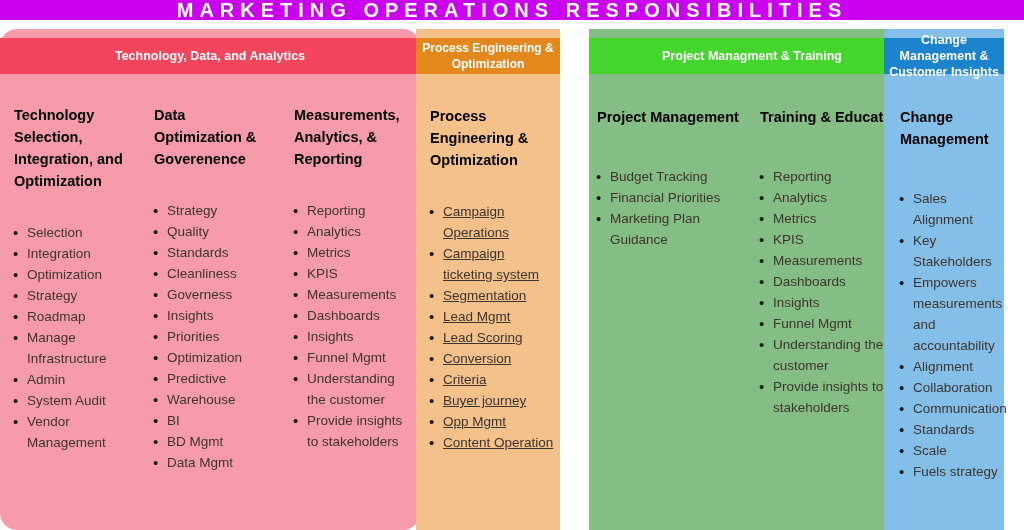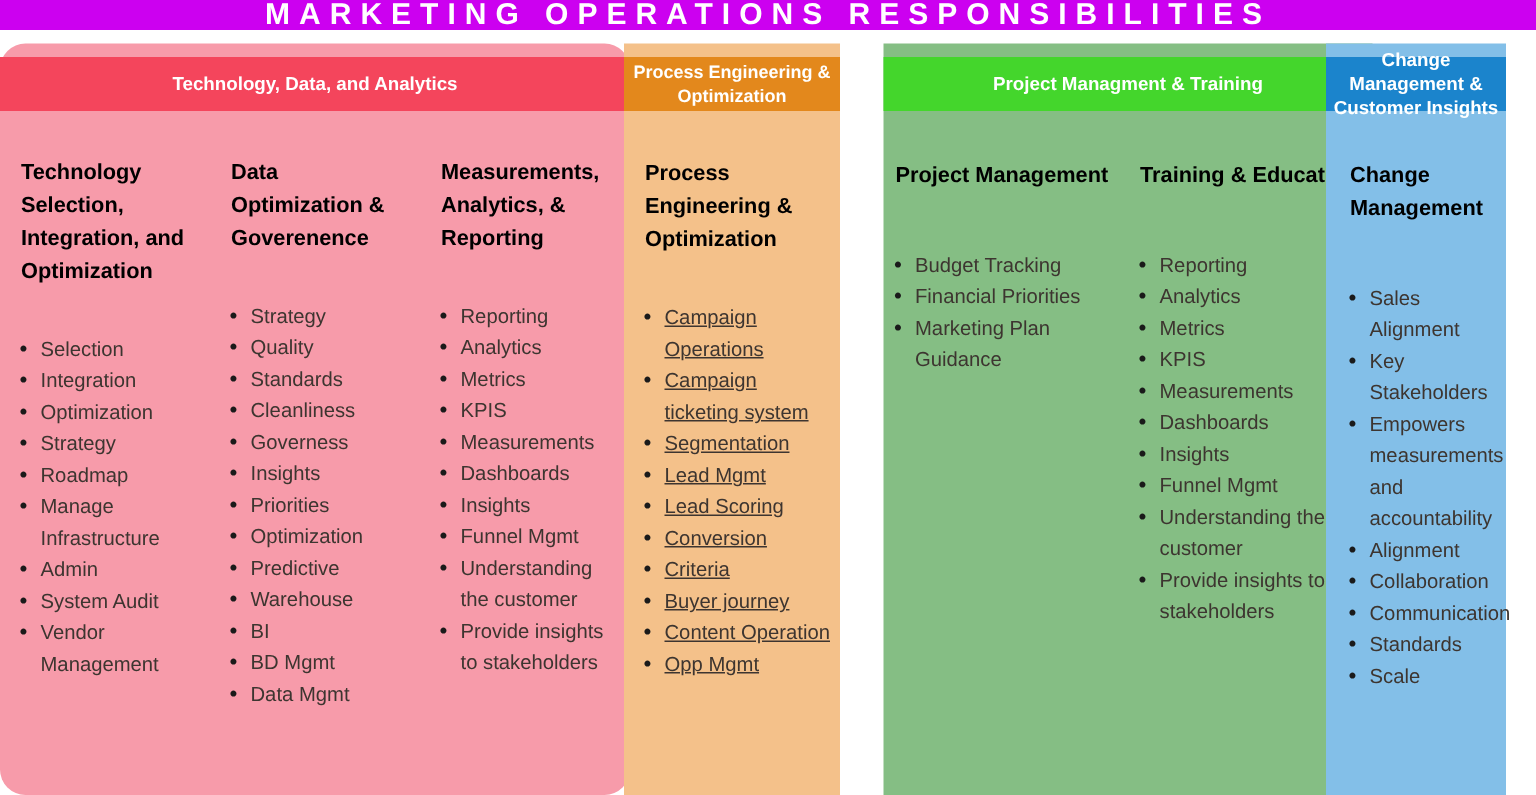--- a/index.html
+++ b/index.html
@@ -221,22 +221,22 @@
         <div class="subcol-title">Process Engineering &amp; Optimization</div>
         <ul class="bullets">
           <li>Campaign Operations</li>
           <li>Campaign ticketing system</li>
           <li>Segmentation</li>
           <li>Lead Mgmt</li>
           <li>Lead Scoring</li>
           <li>Conversion</li>
           <li>Criteria</li>
           <li>Buyer journey</li>
+          <li>Opp Mgmt</li>
           <li>Content Operation</li>
-          <li>Opp Mgmt</li>
         </ul>
       </div>
     </div>
   </div>
 
   <div class="col green">
     <div class="col-header">Project Managment &amp; Training</div>
     <div class="subcols">
 
       <div class="subcol subcol-1">
@@ -274,18 +274,19 @@
         <div class="subcol-title">Change Management</div>
         <ul class="bullets">
           <li>Sales Alignment</li>
           <li>Key Stakeholders</li>
           <li>Empowers measurements and accountability</li>
           <li> Alignment</li>
           <li>Collaboration</li>
           <li>Communication</li>
           <li>Standards</li>
           <li>Scale</li>
+          <li>Fuels strategy</li>
         </ul>
       </div>
     </div>
   </div>
 
 </div>
 
 </body></html>

